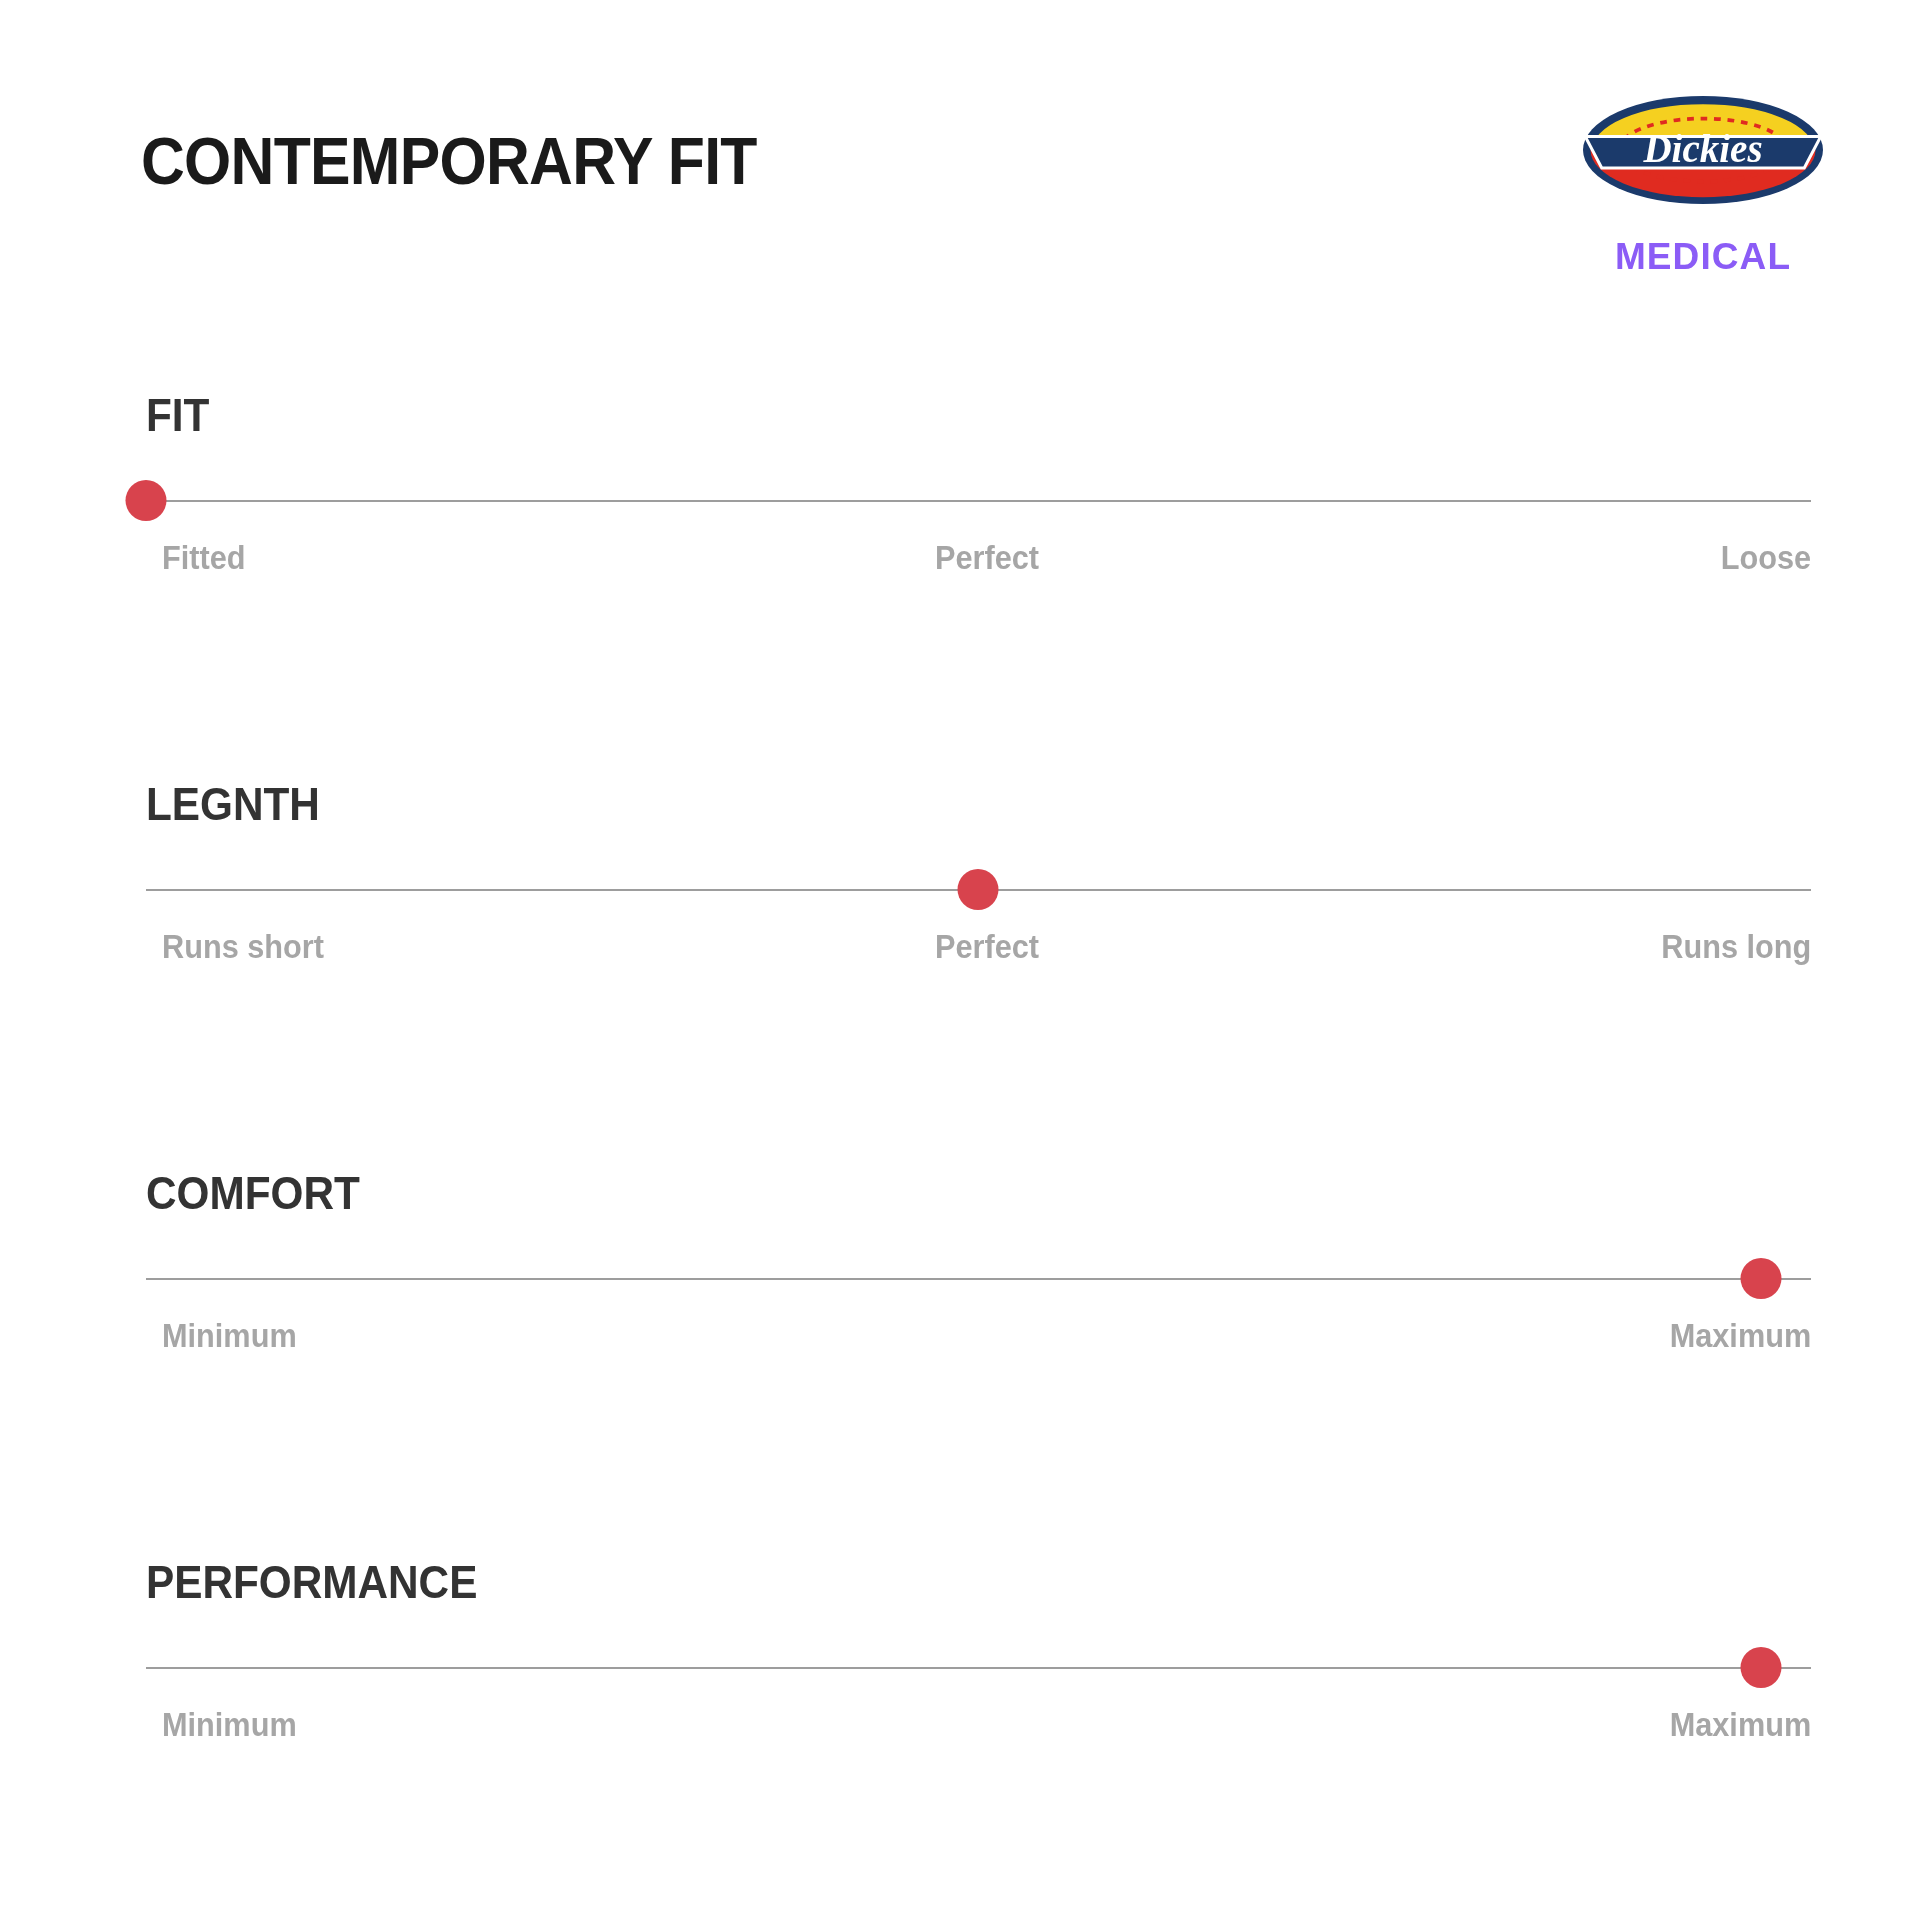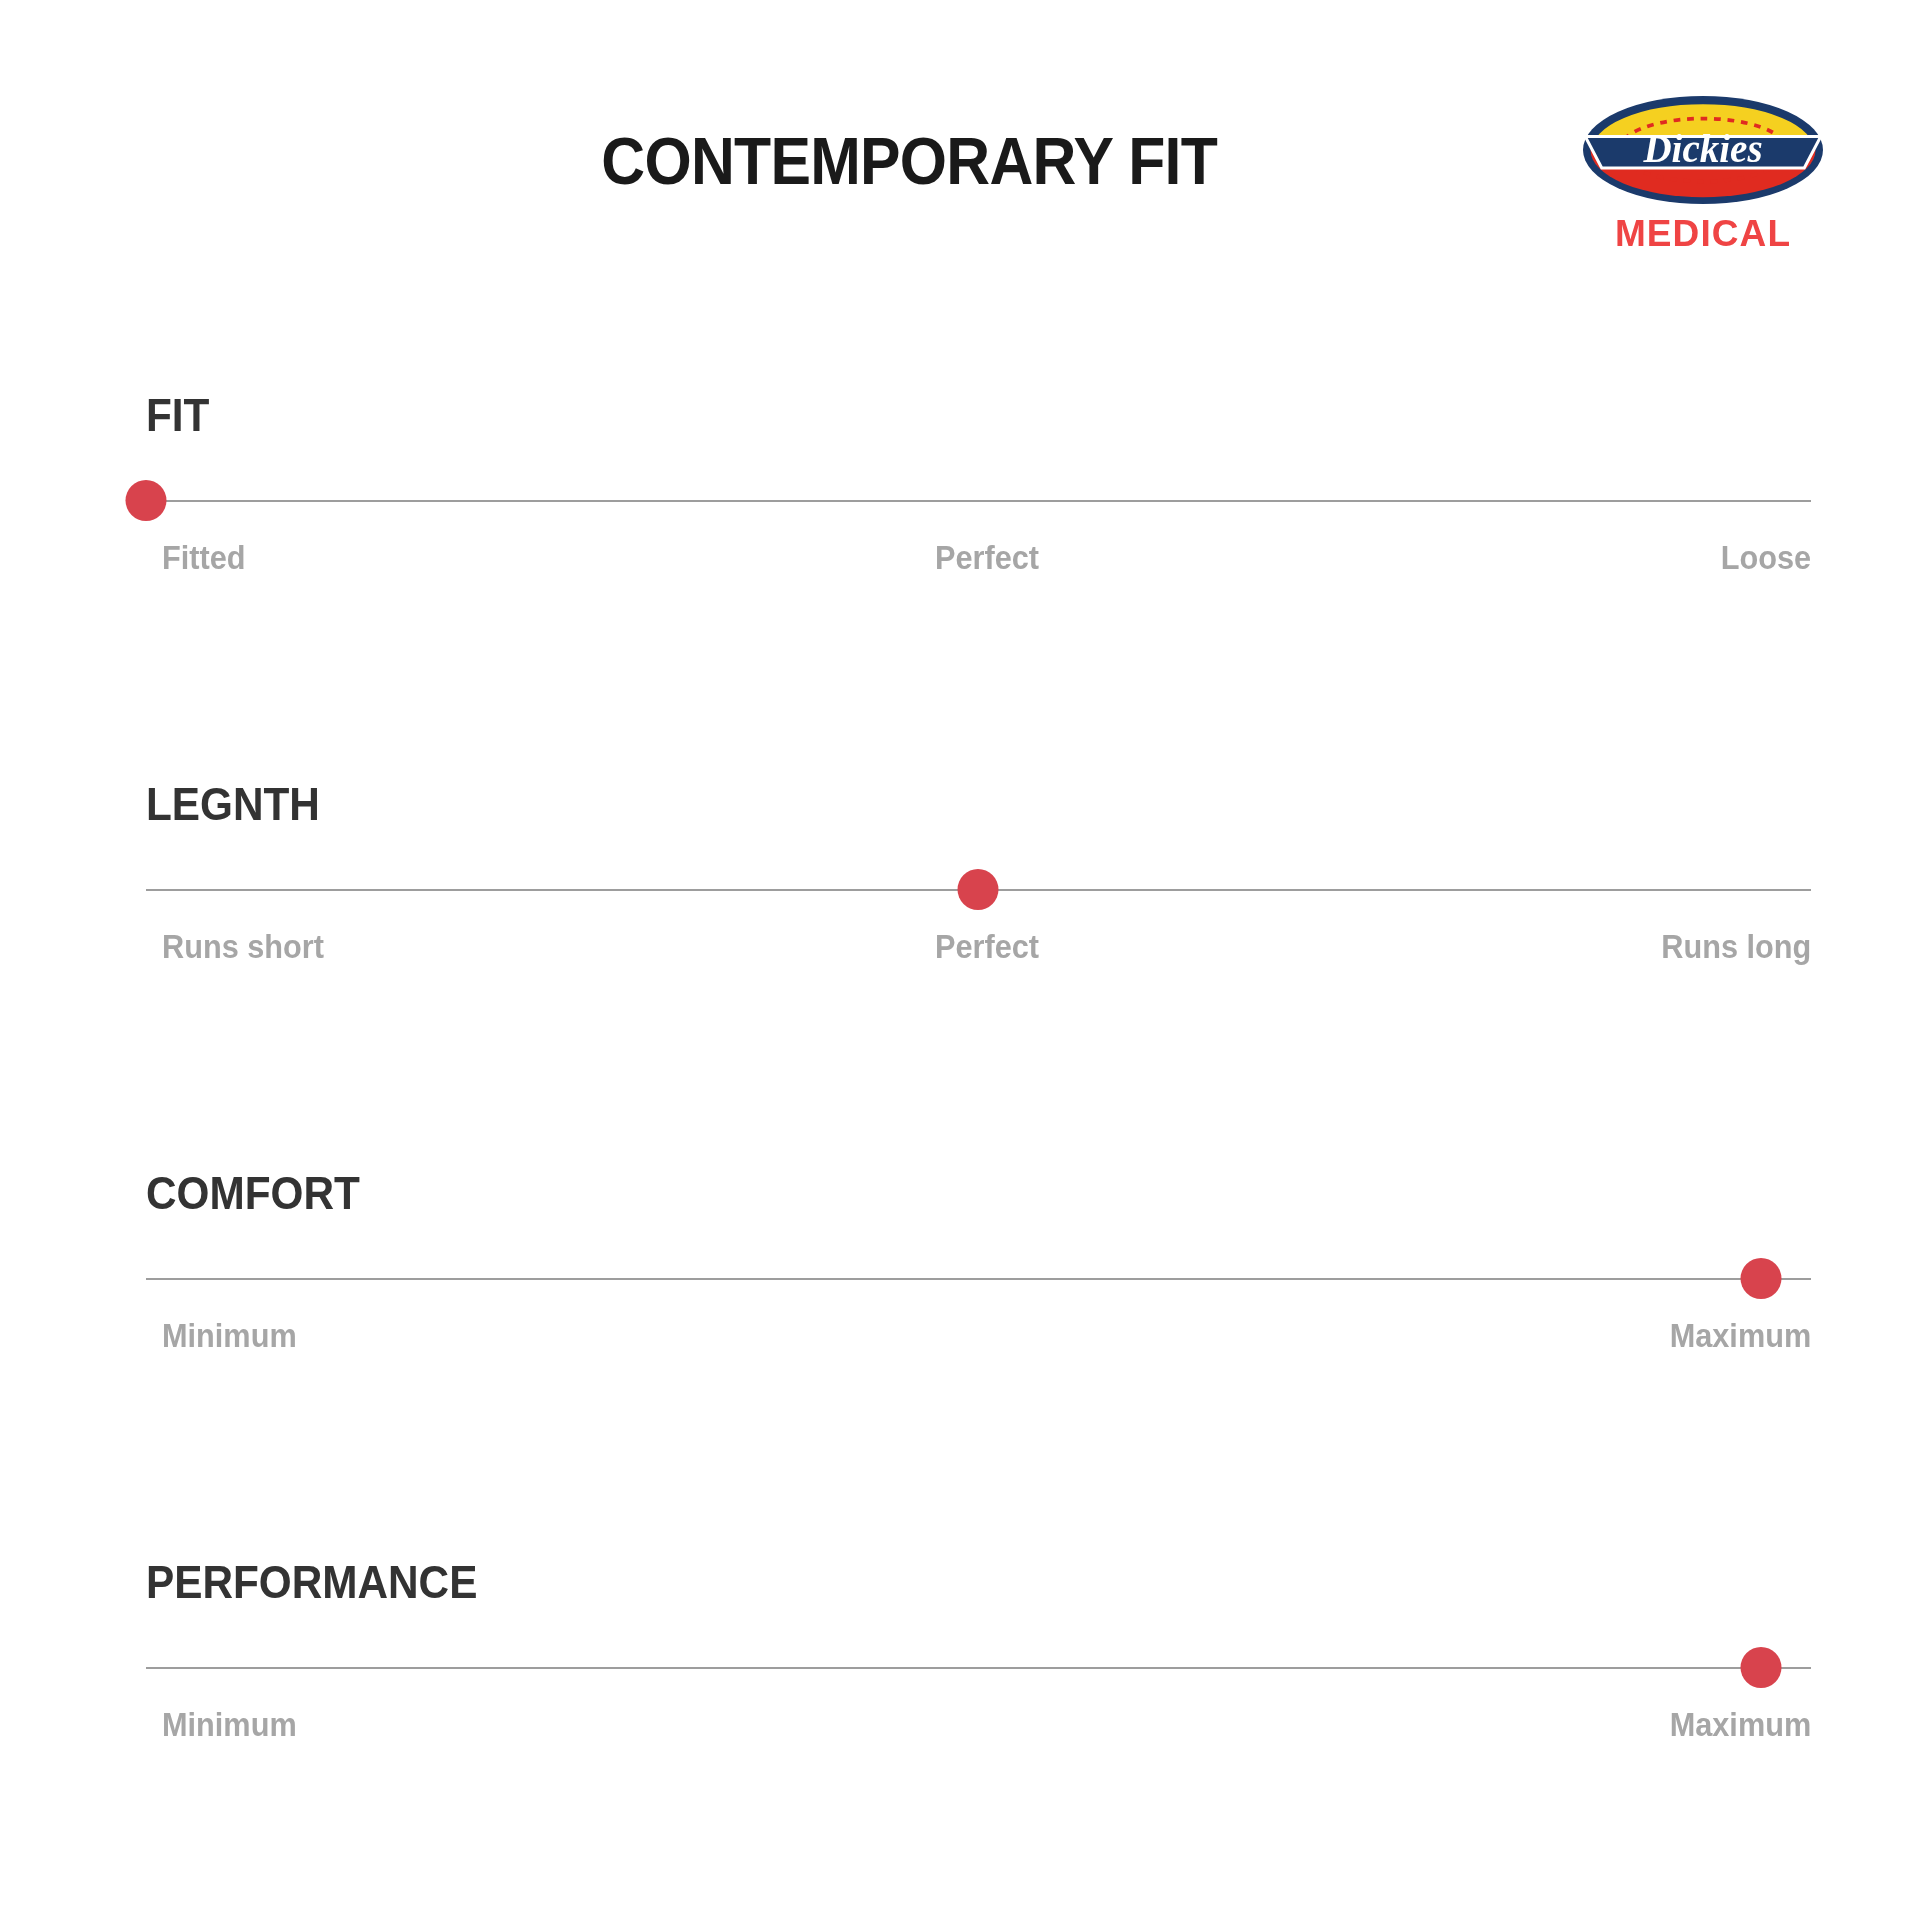--- a/index.html
+++ b/index.html
@@ -22,21 +22,20 @@
     box-sizing: border-box;
   }
 
   
   .header {
     position: absolute;
     top: 128px;
     left: 141px;
     right: 113px;
     height: 195px;
-    text-align: center;
   }
   .page-title {
     font-family: "Liberation Sans", sans-serif;
     font-weight: 700;
     font-size: 66px;
     letter-spacing: -0.8px;
     color: #1a1a1a;
     line-height: 1;
     margin: 0;
     transform: scaleX(0.92);
@@ -53,26 +52,26 @@
     text-align: center;
   }
   .logo-badge {
     position: relative;
     width: 248px;
     height: 120px;
     margin: 0 auto;
   }
   .logo-badge svg { display: block; }
   .brand-sub {
-    margin-top: 3px;
+    margin-top: 26px;
     font-family: "Liberation Sans", sans-serif;
     font-weight: 700;
     font-size: 37px;
     letter-spacing: 1.1px;
-    color: #ef4444;
+    color: #8b5cf6;
   }
 
   
   .meters {
     position: absolute;
     top: 391px;
     left: 141px;
     right: 113px;
   }
   .meter {

